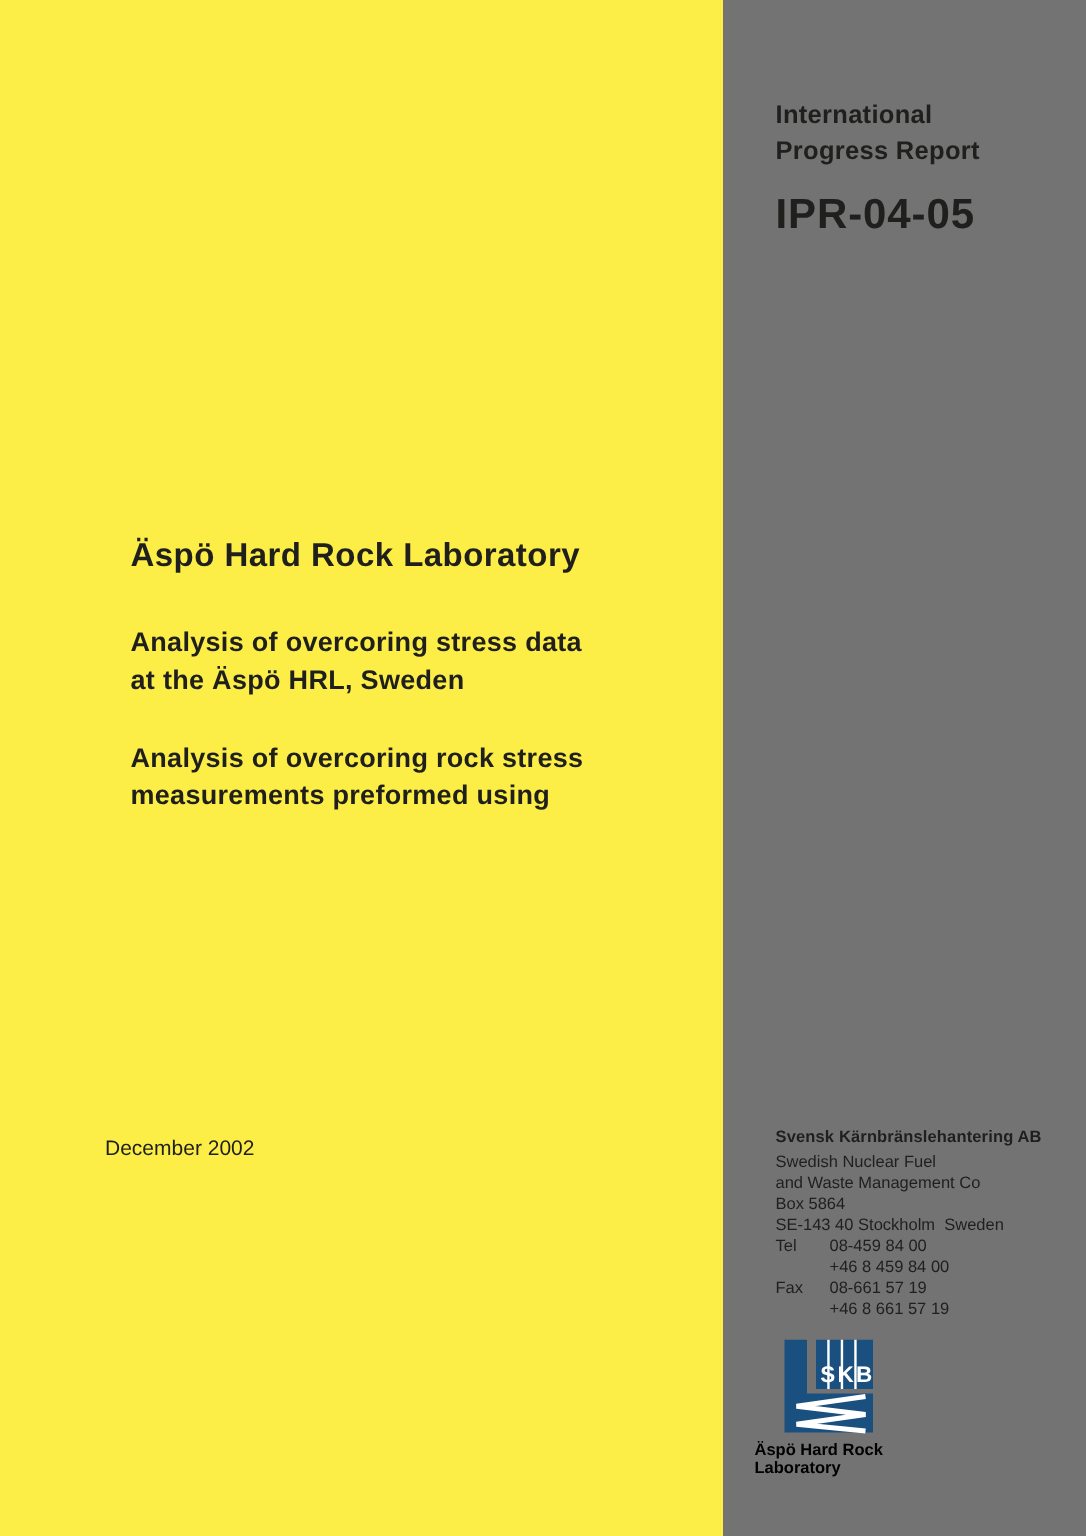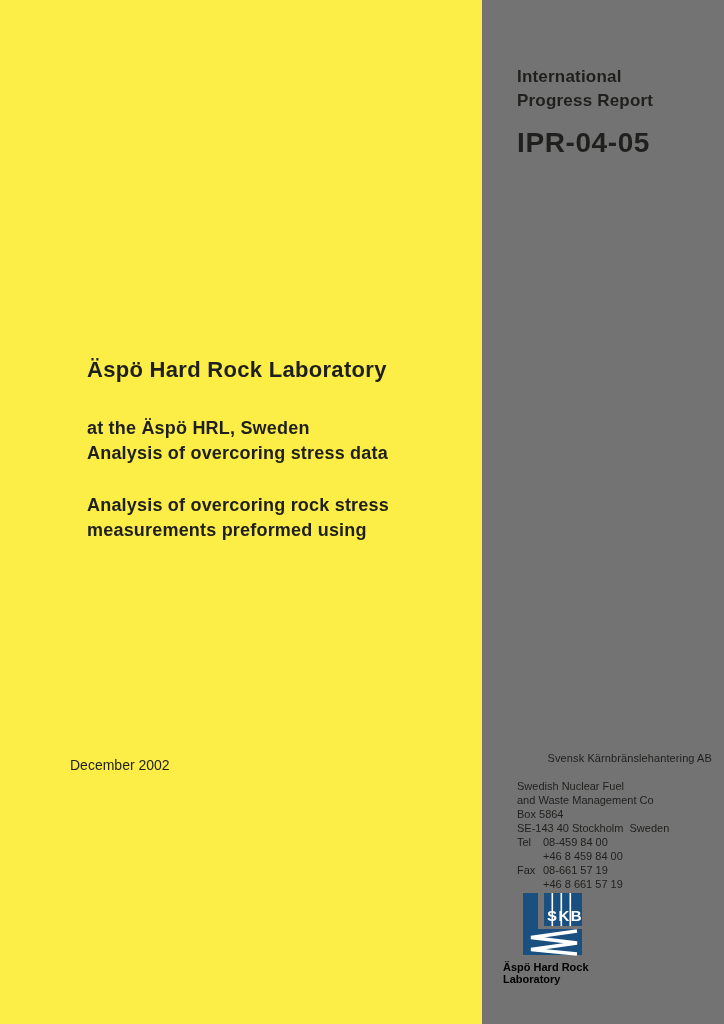--- a/index.html
+++ b/index.html
@@ -31,23 +31,23 @@
   .subtitle-1 { margin-top: 32px; }
   .subtitle-2 { margin-top: 27px; }
 
   .authors { position: absolute; left: 87px; top: 631px; font-size: 14px; }
   .author-line { line-height: 18px; margin-bottom: 16px; }
 
   .report-date { position: absolute; left: 70px; top: 756px; font-size: 14px; line-height: 18px; }
 
   
   .company-block { position: absolute; left: 517px; top: 751px; width: 195px; font-size: 11px; line-height: 14px; }
-  .company-name { font-weight: normal; margin-bottom: 14px; letter-spacing: 0.1px; text-align: right; }
+  .company-name { font-weight: bold; margin-bottom: 3px; letter-spacing: 0.1px; }
   .address-line { white-space: pre-wrap; }
-  .contact-grid { display: grid; grid-template-columns: 22px auto; column-gap: 4px; }
+  .contact-grid { display: grid; grid-template-columns: 22px auto; column-gap: 14px; }
   .contact-label { white-space: pre; }
   .contact-value { white-space: pre; }
 
   
   .logo-wrap { position: absolute; left: 519px; top: 893px; width: 67px; height: 65px; }
   .logo-caption {
     position: absolute; left: 503px; top: 962px; width: 100px;
     text-align: left; font-size: 11px; font-weight: bold; line-height: 11.5px;
     color: #000;
   }
@@ -63,22 +63,22 @@
     <div class="report-type">
       <div>International</div>
       <div>Progress Report</div>
     </div>
     <div class="report-number">IPR-04-05</div>
   </header>
 
   <main class="title-block">
     <h1 class="main-title">Äspö Hard Rock Laboratory</h1>
     <div class="subtitle subtitle-1">
+      <div>Analysis of overcoring stress data</div>
       <div>at the Äspö HRL, Sweden</div>
-      <div>Analysis of overcoring stress data</div>
     </div>
     <div class="subtitle subtitle-2">
       <div>Analysis of overcoring rock stress</div>
       <div>measurements preformed using</div>
     </div>
   </main>
 
 
   <div class="report-date">December 2002</div>
 

